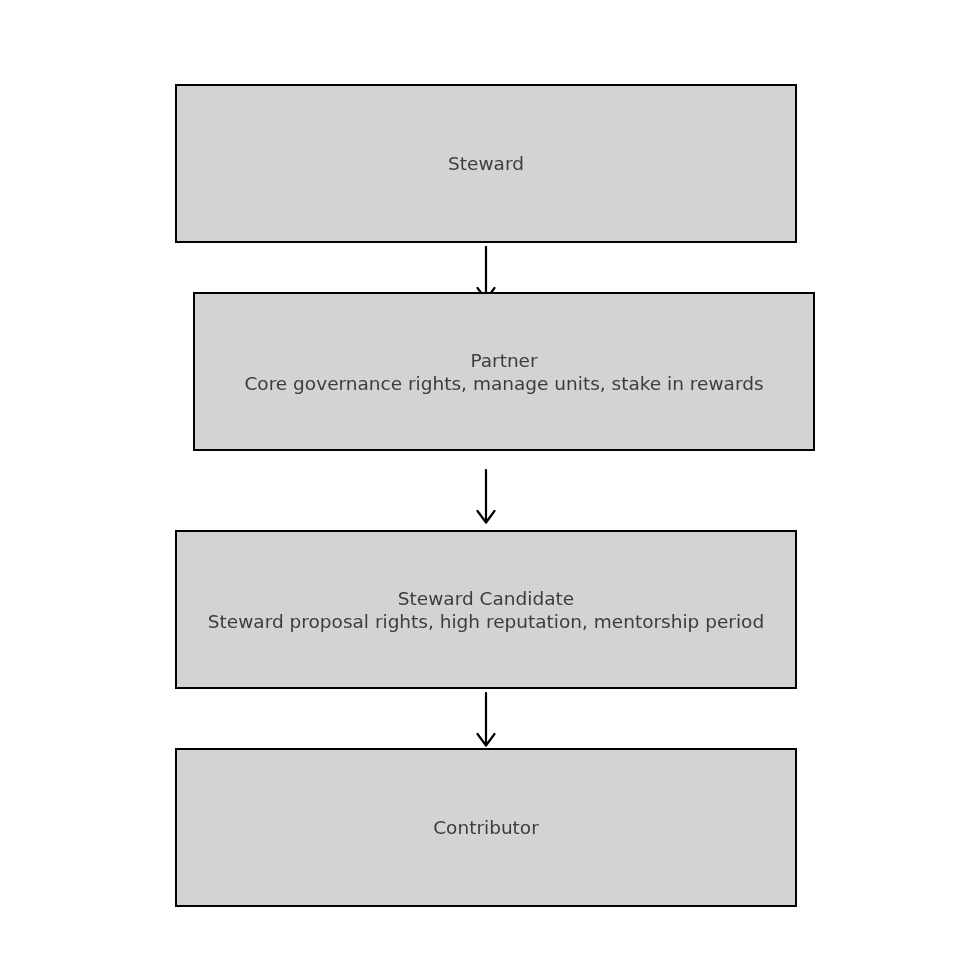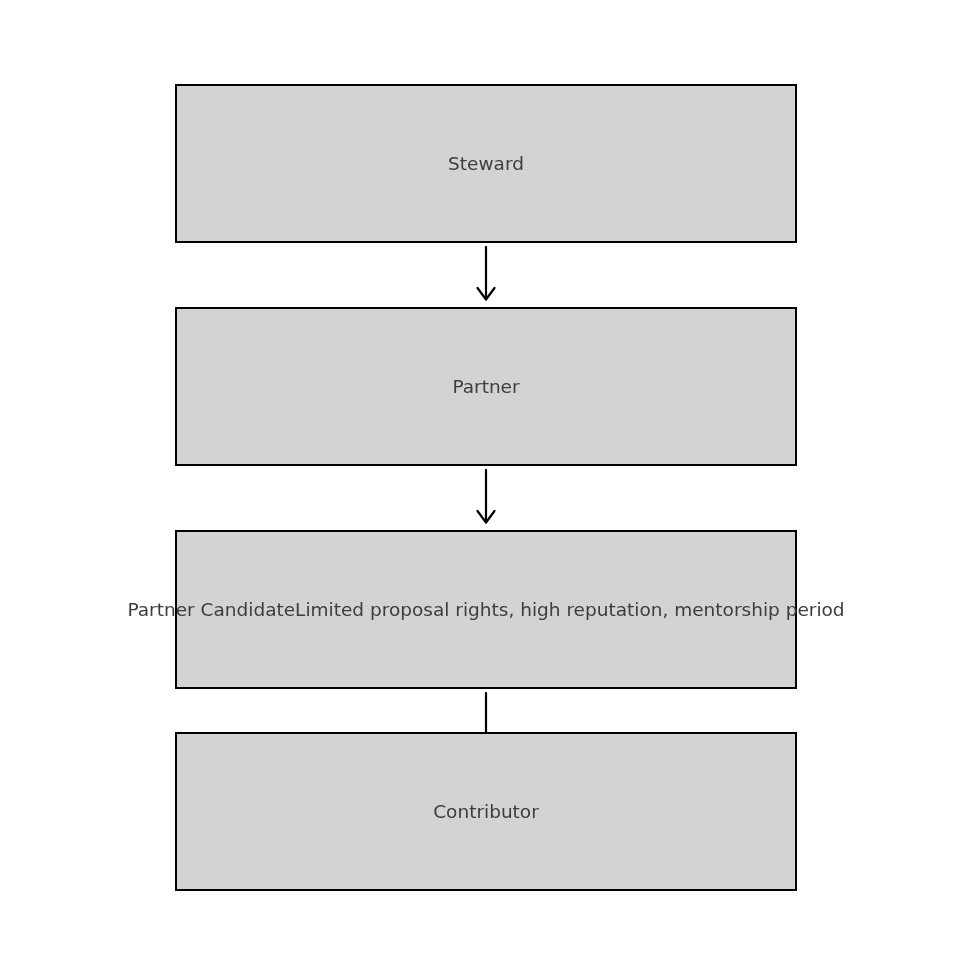--- a/index.html
+++ b/index.html
@@ -17,21 +17,21 @@
   }
   .node {
     position: absolute;
     left: 175px;
     width: 622px;
     height: 159px;
     box-sizing: border-box;
     background: var(--node-fill, #d3d3d3);
     border: 2px solid var(--node-border, #000000);
     display: flex;
-    flex-direction: row;
+    flex-direction: column;
     align-items: center;
     justify-content: center;
     color: var(--text, #3d3d3d);
     font-size: 18.5px;
     line-height: 23px;
     text-align: center;
   }
   .node-title,
   .node-subtitle {
     white-space: pre; 
@@ -51,36 +51,37 @@
 
   <div class="node" style="top: 84px;">
     <div class="node-title">Steward</div>
   </div>
 
   <svg class="arrow" style="top: 246px;" viewBox="0 0 26 57">
     <line x1="13" y1="1" x2="13" y2="52" stroke="currentColor" stroke-width="2.2" stroke-linecap="round"></line>
     <polyline points="4.5,42 13,53.5 21.5,42" fill="none" stroke="currentColor" stroke-width="2.2" stroke-linecap="round" stroke-linejoin="round"></polyline>
   </svg>
 
-  <div class="node" style="top: 307px;">
+  <div class="node" style="top: 292px; margin-left: 18px;">
     <div class="node-title">Partner</div>
+    <div class="node-subtitle">Core governance rights, manage units, stake in rewards</div>
   </div>
 
   <svg class="arrow" style="top: 469px;" viewBox="0 0 26 57">
     <line x1="13" y1="1" x2="13" y2="52" stroke="currentColor" stroke-width="2.2" stroke-linecap="round"></line>
     <polyline points="4.5,42 13,53.5 21.5,42" fill="none" stroke="currentColor" stroke-width="2.2" stroke-linecap="round" stroke-linejoin="round"></polyline>
   </svg>
 
   <div class="node" style="top: 530px;">
-    <div class="node-title">Partner Candidate</div>
-    <div class="node-subtitle">Limited proposal rights, high reputation, mentorship period</div>
+    <div class="node-title">Steward Candidate</div>
+    <div class="node-subtitle">Steward proposal rights, high reputation, mentorship period</div>
   </div>
 
   <svg class="arrow" style="top: 692px;" viewBox="0 0 26 57">
     <line x1="13" y1="1" x2="13" y2="52" stroke="currentColor" stroke-width="2.2" stroke-linecap="round"></line>
     <polyline points="4.5,42 13,53.5 21.5,42" fill="none" stroke="currentColor" stroke-width="2.2" stroke-linecap="round" stroke-linejoin="round"></polyline>
   </svg>
 
-  <div class="node" style="top: 732px;">
+  <div class="node" style="top: 748px;">
     <div class="node-title">Contributor</div>
   </div>
 
 </div>
 
 </body></html>

